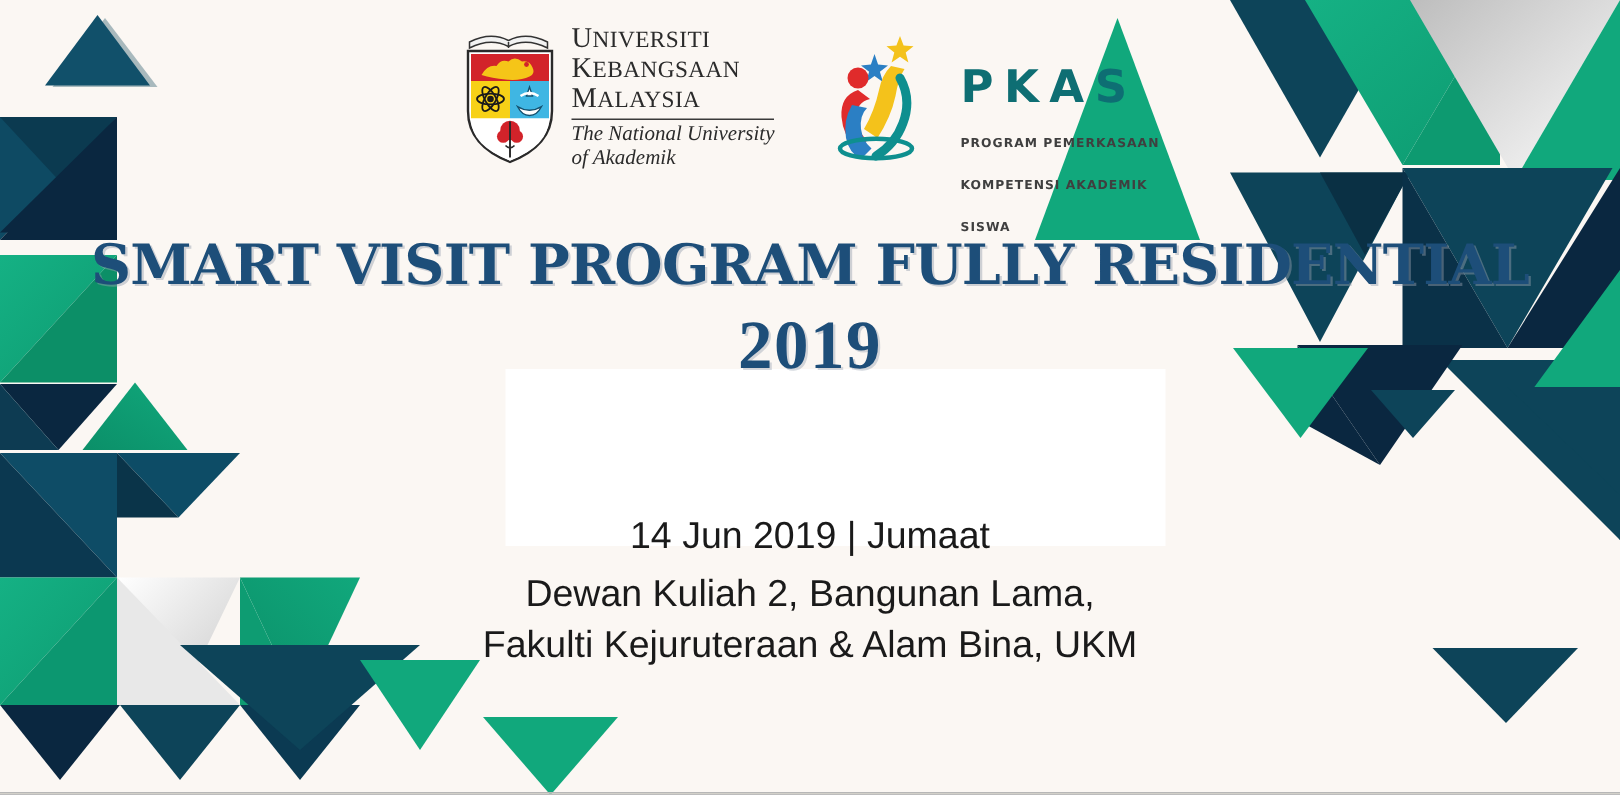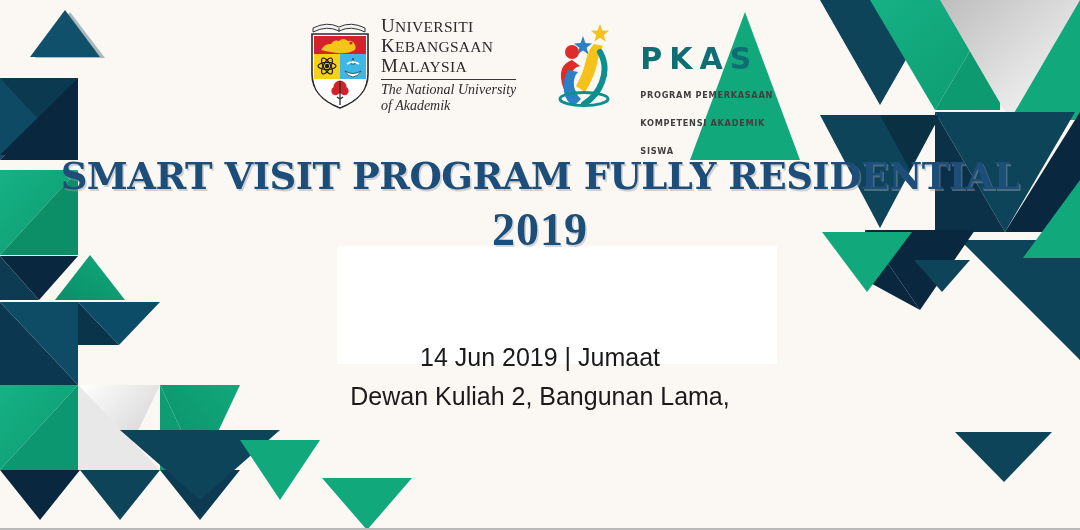--- a/index.html
+++ b/index.html
@@ -416,15 +416,16 @@
 
   <div class="headline">
     <span class="hl hl1">SMART VISIT PROGRAM FULLY RESIDENTIAL</span>
     <span class="year">2019</span>
   </div>
 
   <div class="date-line">14 Jun 2019 | Jumaat</div>
 
   <div class="venue">
     <span>Dewan Kuliah 2, Bangunan Lama,</span>
+    <span>Fakulti Kejuruteraan &amp; Alam Bina, UKM</span>
   </div>
 
 </div>
 
 </body></html>

